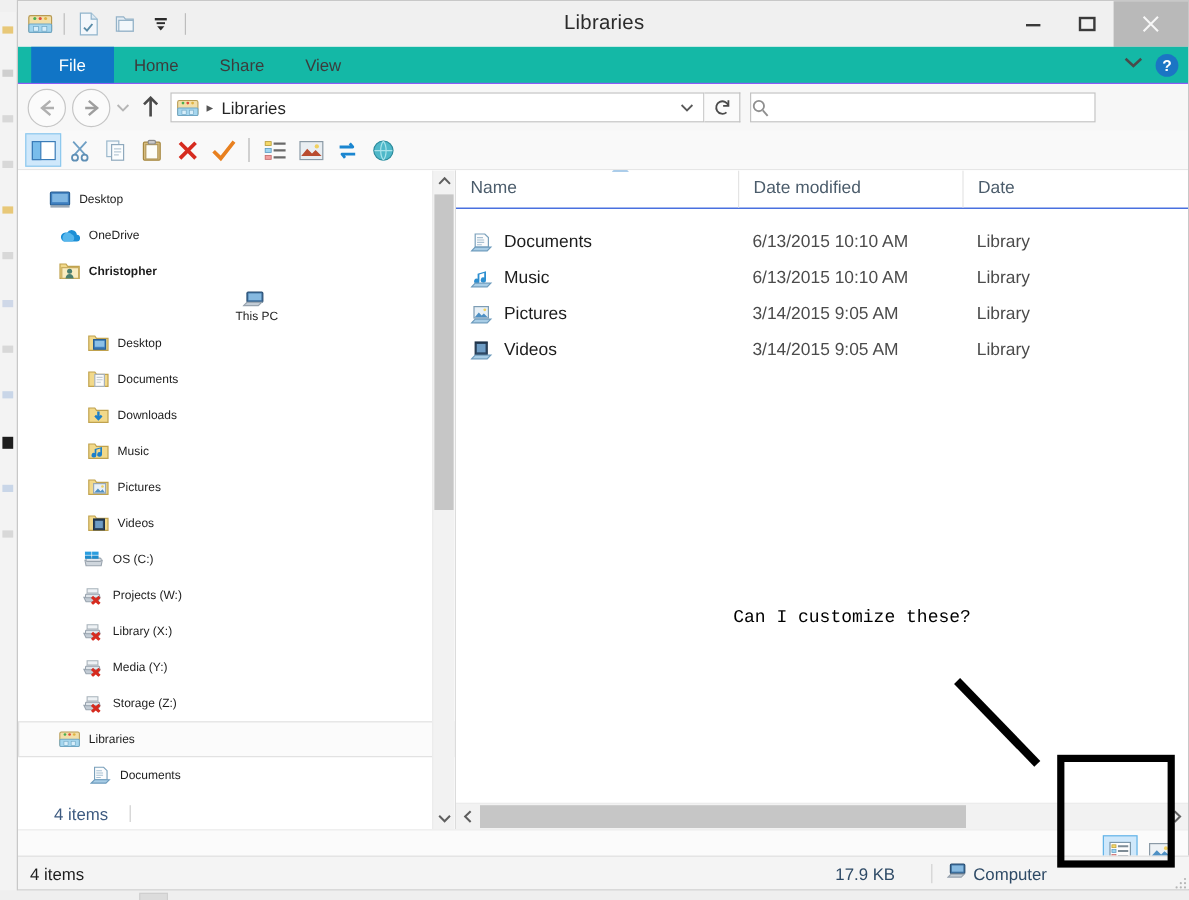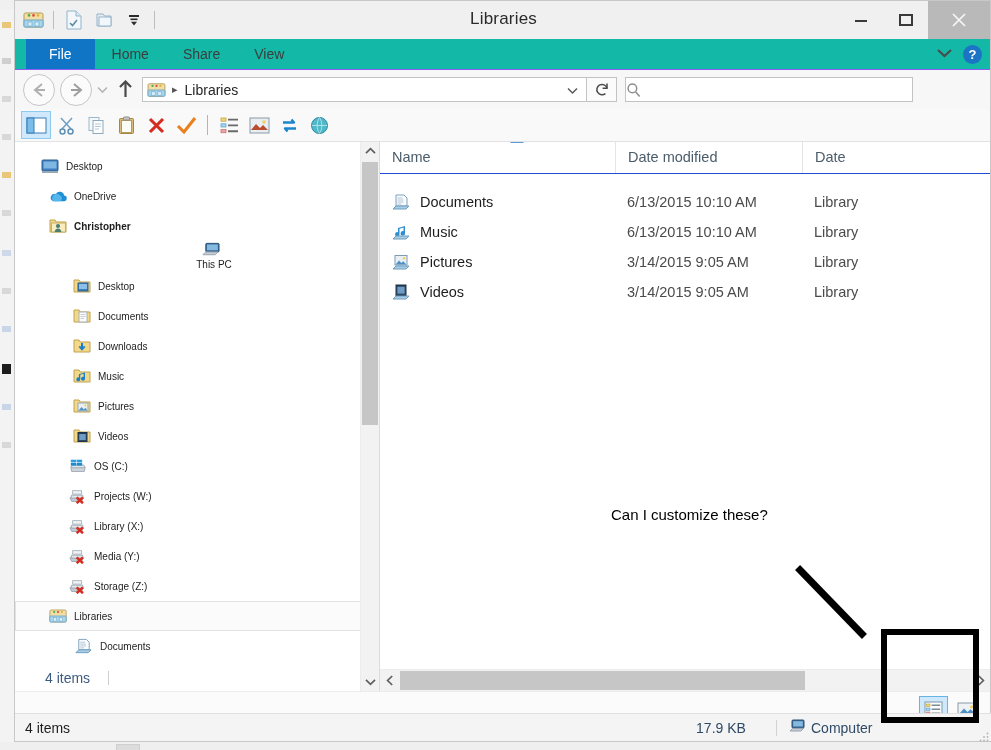--- a/index.html
+++ b/index.html
@@ -261,21 +261,21 @@
   #hs-right { right: 0; }
   #hs-thumb {
     position: absolute; left: 20px; top: 1px; width: 405px; height: 19px;
     background: #c6c6c6;
   }
 
   
   #annot-text {
     position: absolute; left: 231px; top: 364px;
     font-size: 15px; color: #000; white-space: nowrap;
-    font-family: Liberation Sans, sans-serif;
+    font-family: Liberation Mono, monospace;
   }
 
   
   #viewbar {
     position: relative; height: 37px; background: #fbfbfb;
     border-top: 1px solid #ececec;
   }
   #viewbtns {
     position: absolute; right: 8px; top: 4px;
     display: flex; align-items: center; gap: 5px;

